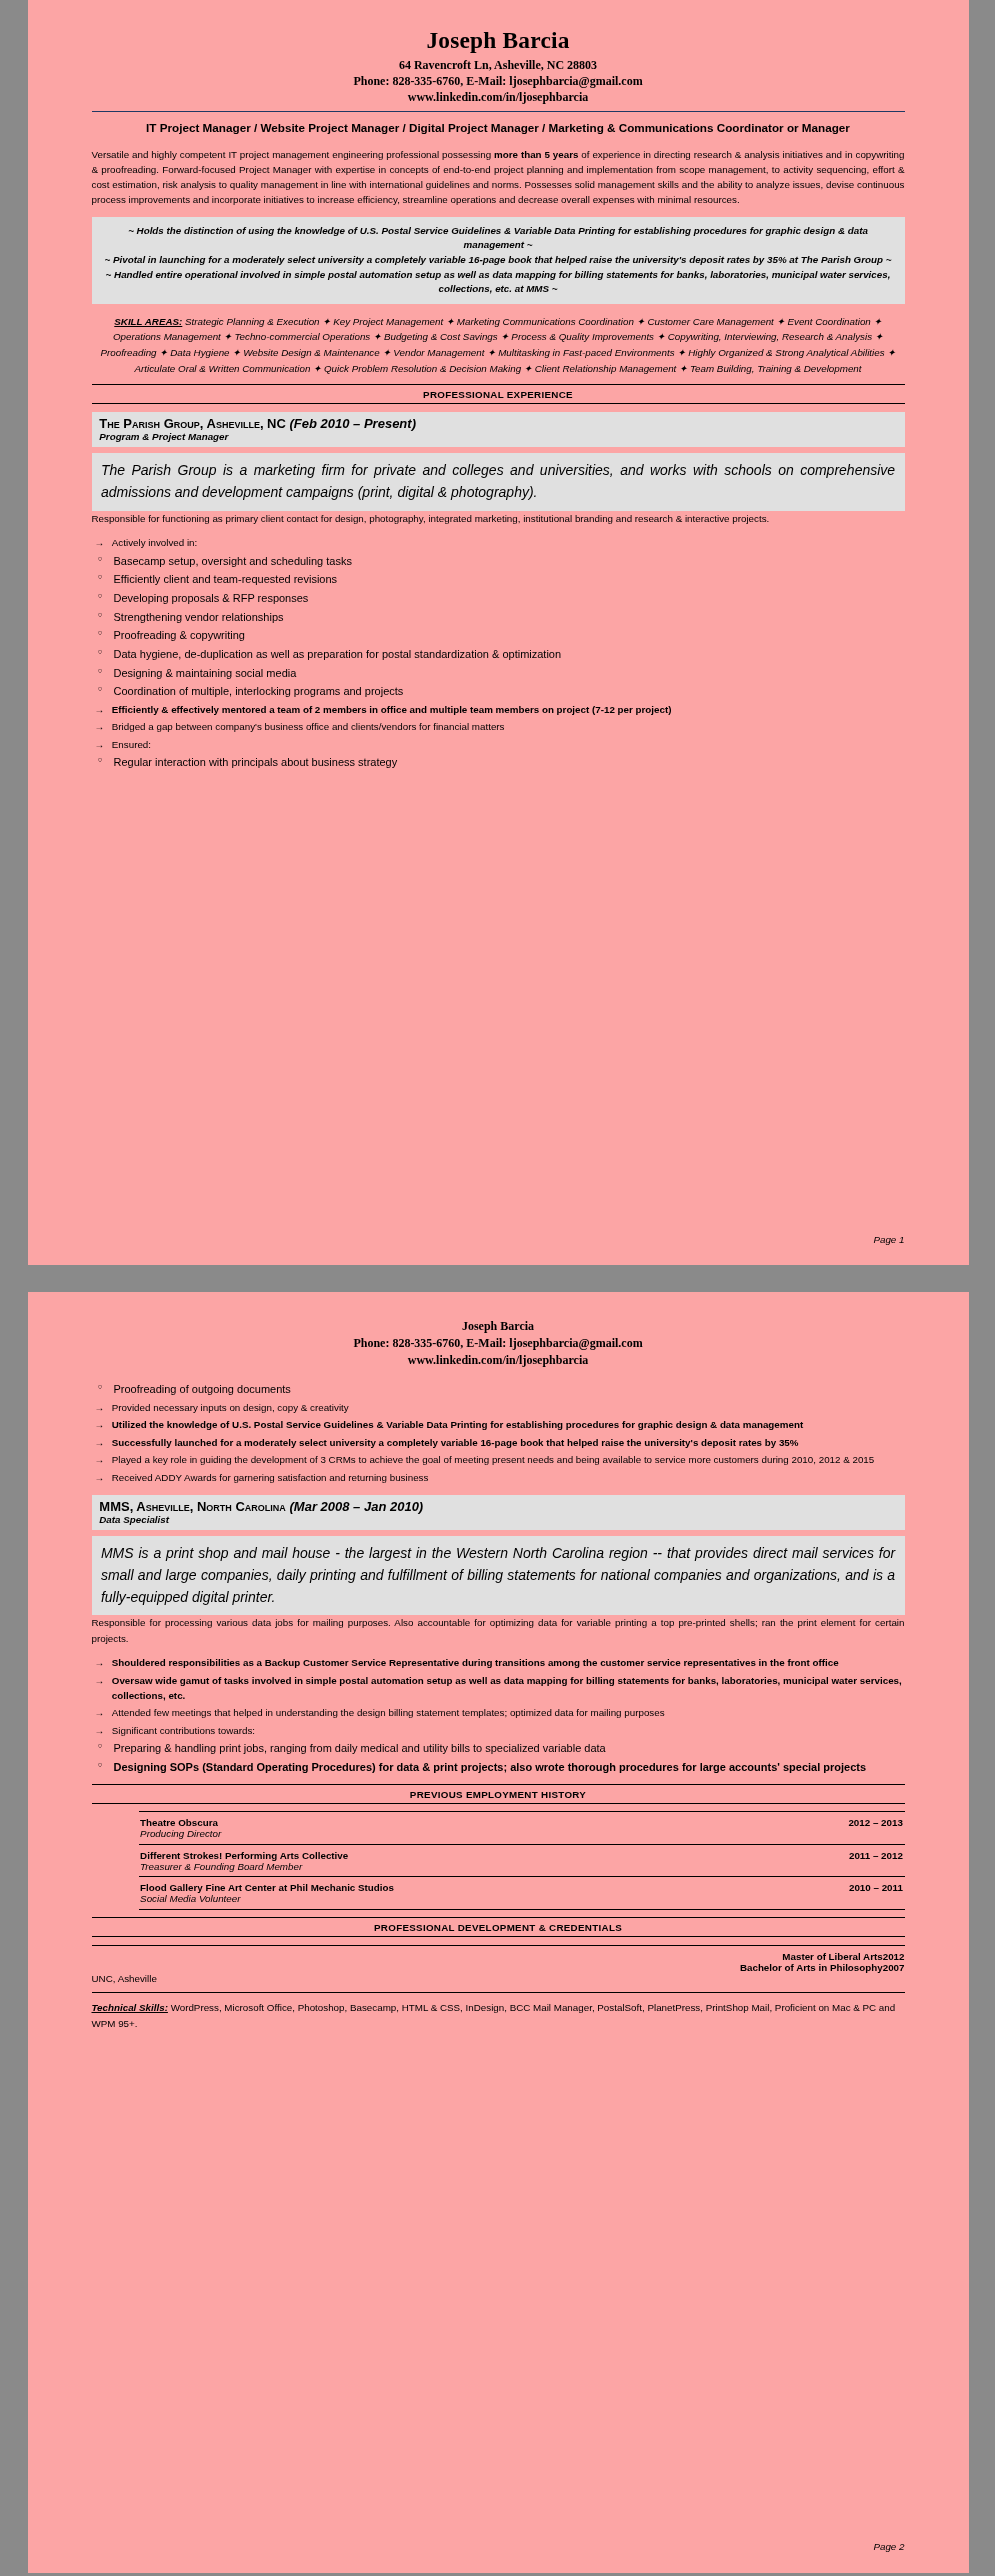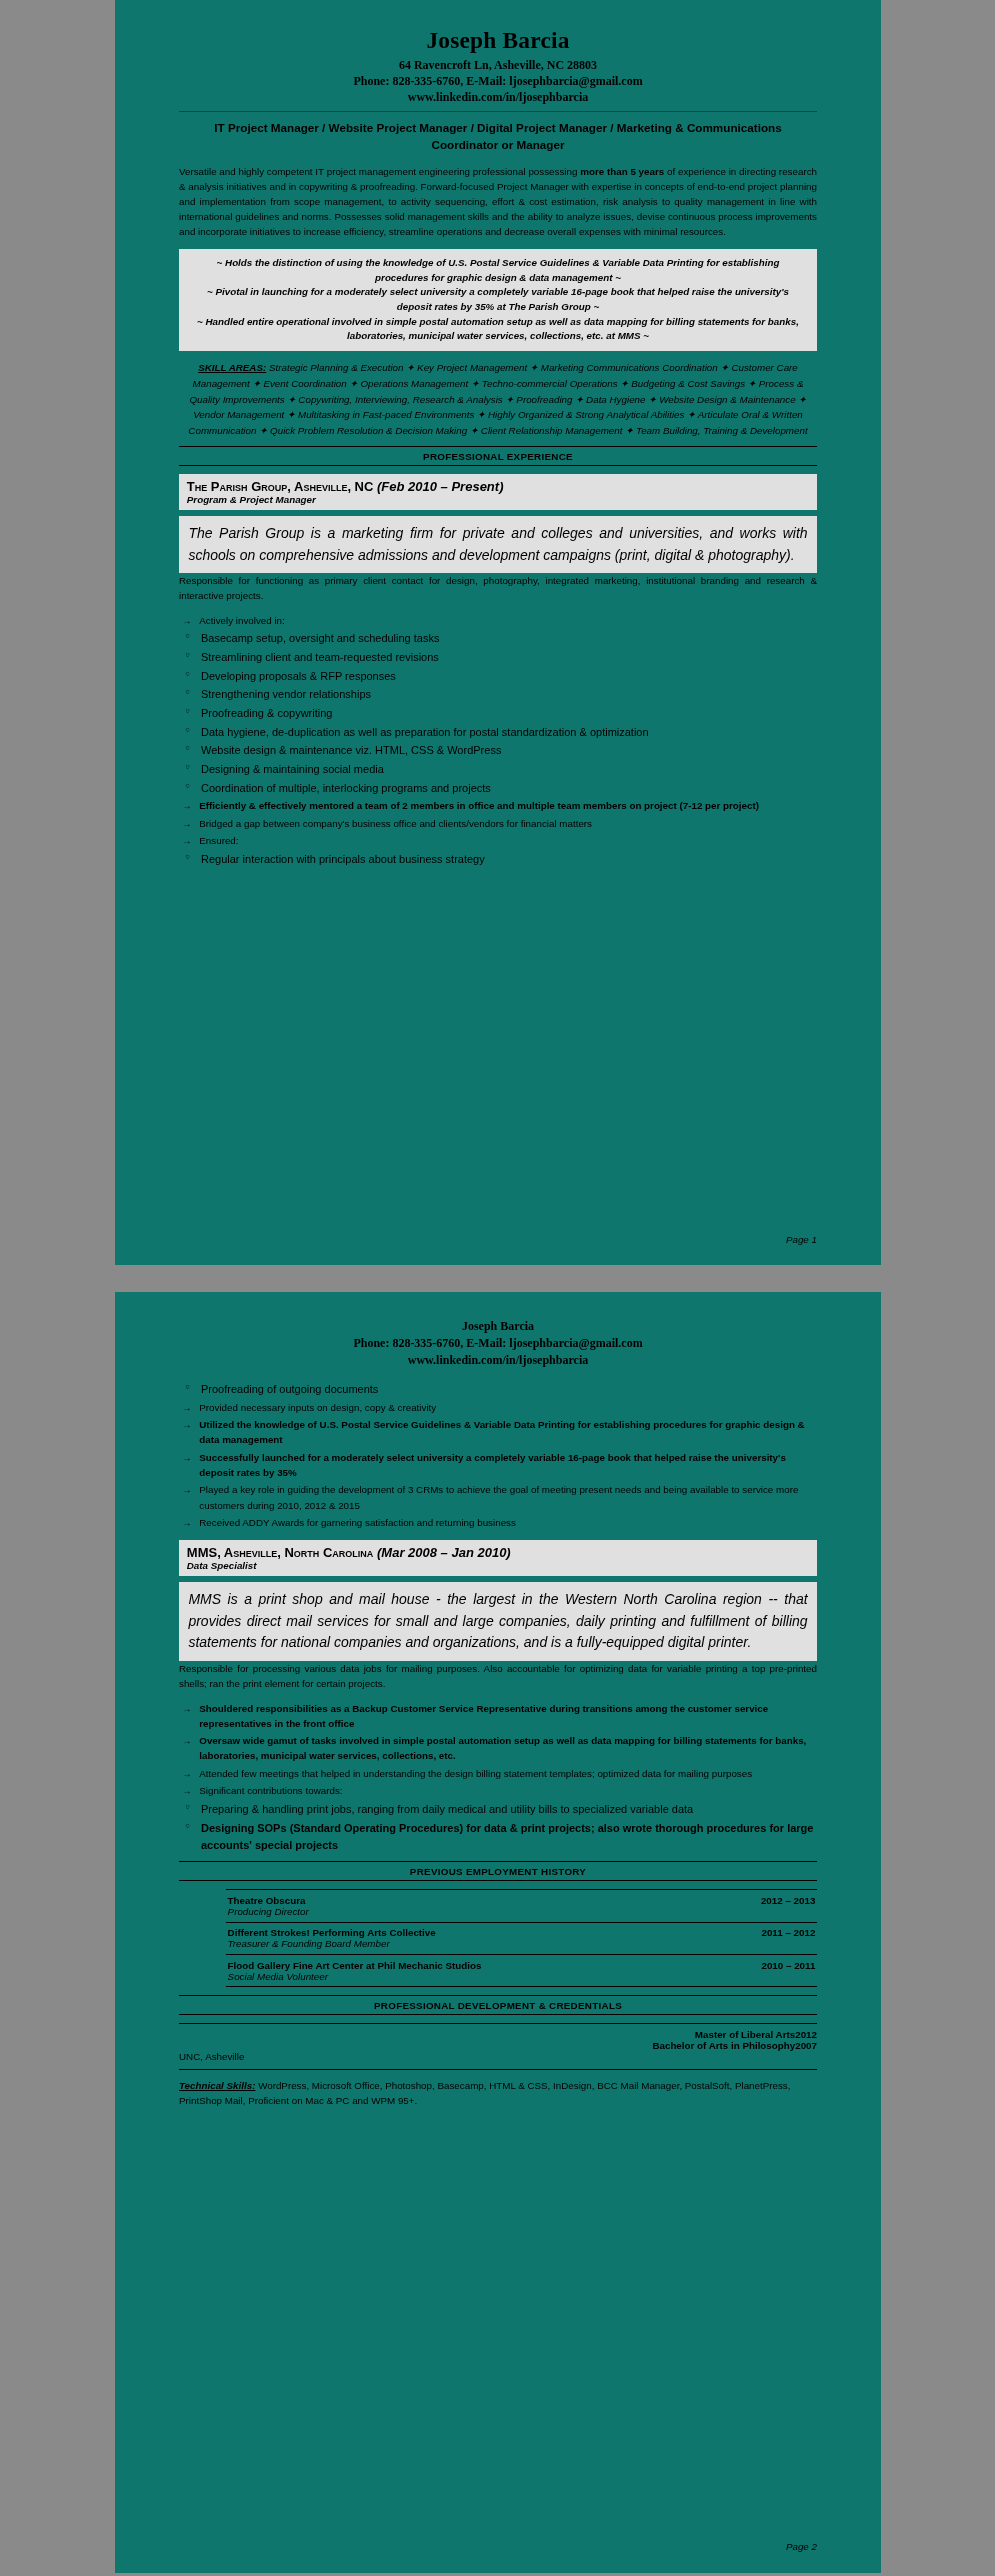--- a/index.html
+++ b/index.html
@@ -10,23 +10,23 @@
     font-family: "Liberation Sans", sans-serif;
   }
   .screen {
     width: 996px;
     min-height: 2576px;
     margin: 0 auto;
     background: #8a8a8a;
     padding: 0;
   }
   .page {
-    width: 766px;
+    width: 941px;
     margin: 0 auto;
-    background: #0f766e;
+    background: #fca5a5;
     padding: 26.6px 64px 19px 64px;
     position: relative;
   }
   .page1 { min-height: 1265px; }
   .page2 { min-height: 1281px; margin-top: 12.5px;}
   .spacer { height: 14px; background: #8a8a8a; }
 
   
   .name {
     text-align: center;
@@ -275,26 +275,25 @@
 
     <div class="job-desc">The Parish Group is a marketing firm for private and colleges and universities, and works with schools on comprehensive admissions and development campaigns (print, digital &amp; photography).</div>
 
     <p class="para">Responsible for functioning as primary client contact for design, photography, integrated marketing, institutional branding and research &amp; interactive projects.</p>
 
     <ul class="arrow">
       <li>Actively involved in:</li>
     </ul>
     <ul class="circ sub-list">
       <li>Basecamp  setup, oversight and scheduling tasks</li>
-      <li>Streamlining  client  and  team-requested revisions</li>
+      <li>Efficiently  client  and  team-requested revisions</li>
       <li>Developing proposals &amp; RFP responses</li>
       <li>Strengthening vendor relationships</li>
       <li>Proofreading &amp; copywriting</li>
       <li>Data  hygiene, de-duplication as well as preparation for postal standardization &amp; optimization</li>
-      <li>Website design &amp; maintenance viz. HTML, CSS &amp; WordPress</li>
       <li>Designing &amp; maintaining social media</li>
       <li>Coordination of multiple, interlocking programs and projects</li>
     </ul>
 
     <ul class="arrow">
       <li class="bold">Efficiently &amp; effectively mentored a team of 2 members in office and multiple team members on project (7-12 per project)</li>
       <li>Bridged a gap between company's business office and clients/vendors for financial matters</li>
       <li>Ensured:</li>
     </ul>
     <ul class="circ sub-list">

